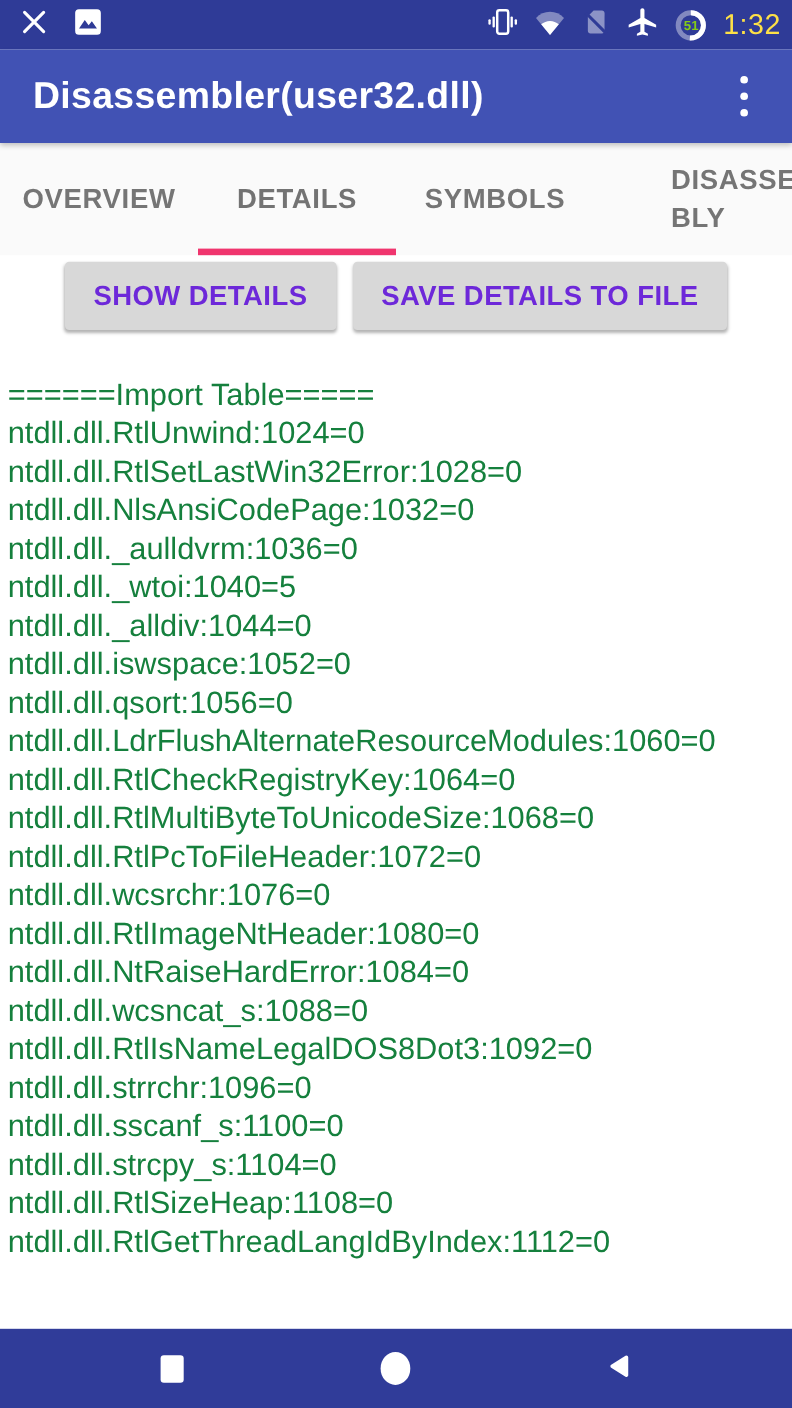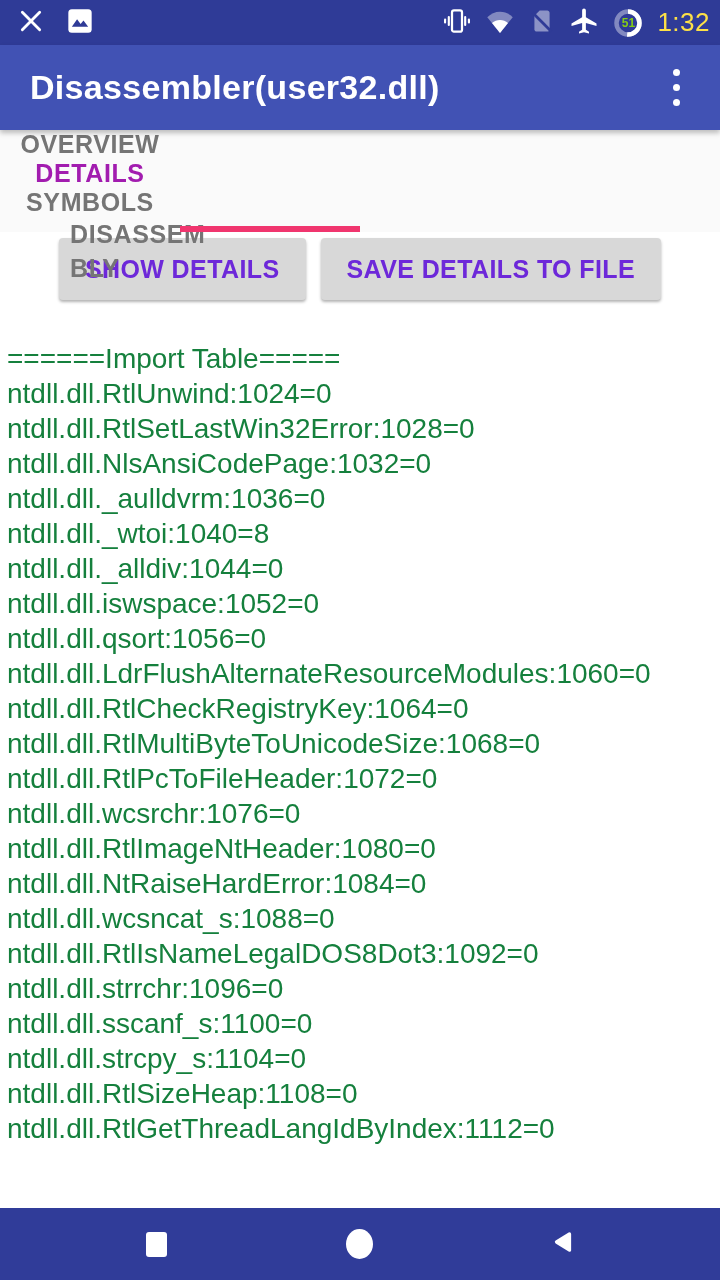--- a/index.html
+++ b/index.html
@@ -33,28 +33,28 @@
   }
   .app-title{color:#fff;font-size:34px;font-weight:bold;letter-spacing:.3px;}
   .overflow-btn{
     margin-left:auto;display:flex;flex-direction:column;gap:8px;
     padding:14px 18px;cursor:pointer;
   }
   .overflow-btn i{width:7px;height:7px;border-radius:50%;background:#fff;}
   
   .tab-bar{
     position:absolute;top:130px;left:0;width:720px;height:102px;
-    background:#fafafa;display:flex;z-index:4;flex-direction:column;
+    background:#fafafa;display:flex;z-index:4;
   }
   .tab{
     width:180px;height:100%;display:flex;align-items:center;justify-content:center;
     font-size:25px;font-weight:bold;letter-spacing:.6px;color:#757575;
     text-align:center;cursor:pointer;position:relative;
   }
-  .tab.active{color:#a21caf;}
+  .tab.active{color:#737373;}
   .tab.wrap2{justify-content:flex-start;padding-left:28px;text-align:left;}
   .tab .l2{display:block;line-height:34px;margin-left:42px;}
   .tab-indicator{
     position:absolute;left:180px;bottom:0;width:180px;height:6px;
   }
   
   .btn-row{
     position:absolute;top:238px;left:0;width:720px;height:62px;
     display:flex;justify-content:center;gap:15px;
   }
@@ -166,21 +166,21 @@
     <button class="btn">SAVE DETAILS TO FILE</button>
   </div>
 
   <div class="output">
     <div class="out-line">======Import Table=====</div>
     <div>
         <div class="out-line">ntdll.dll.RtlUnwind:1024=0</div>
         <div class="out-line">ntdll.dll.RtlSetLastWin32Error:1028=0</div>
         <div class="out-line">ntdll.dll.NlsAnsiCodePage:1032=0</div>
         <div class="out-line">ntdll.dll._aulldvrm:1036=0</div>
-        <div class="out-line">ntdll.dll._wtoi:1040=8</div>
+        <div class="out-line">ntdll.dll._wtoi:1040=5</div>
         <div class="out-line">ntdll.dll._alldiv:1044=0</div>
         <div class="out-line">ntdll.dll.iswspace:1052=0</div>
         <div class="out-line">ntdll.dll.qsort:1056=0</div>
         <div class="out-line">ntdll.dll.LdrFlushAlternateResourceModules:1060=0</div>
         <div class="out-line">ntdll.dll.RtlCheckRegistryKey:1064=0</div>
         <div class="out-line">ntdll.dll.RtlMultiByteToUnicodeSize:1068=0</div>
         <div class="out-line">ntdll.dll.RtlPcToFileHeader:1072=0</div>
         <div class="out-line">ntdll.dll.wcsrchr:1076=0</div>
         <div class="out-line">ntdll.dll.RtlImageNtHeader:1080=0</div>
         <div class="out-line">ntdll.dll.NtRaiseHardError:1084=0</div>

